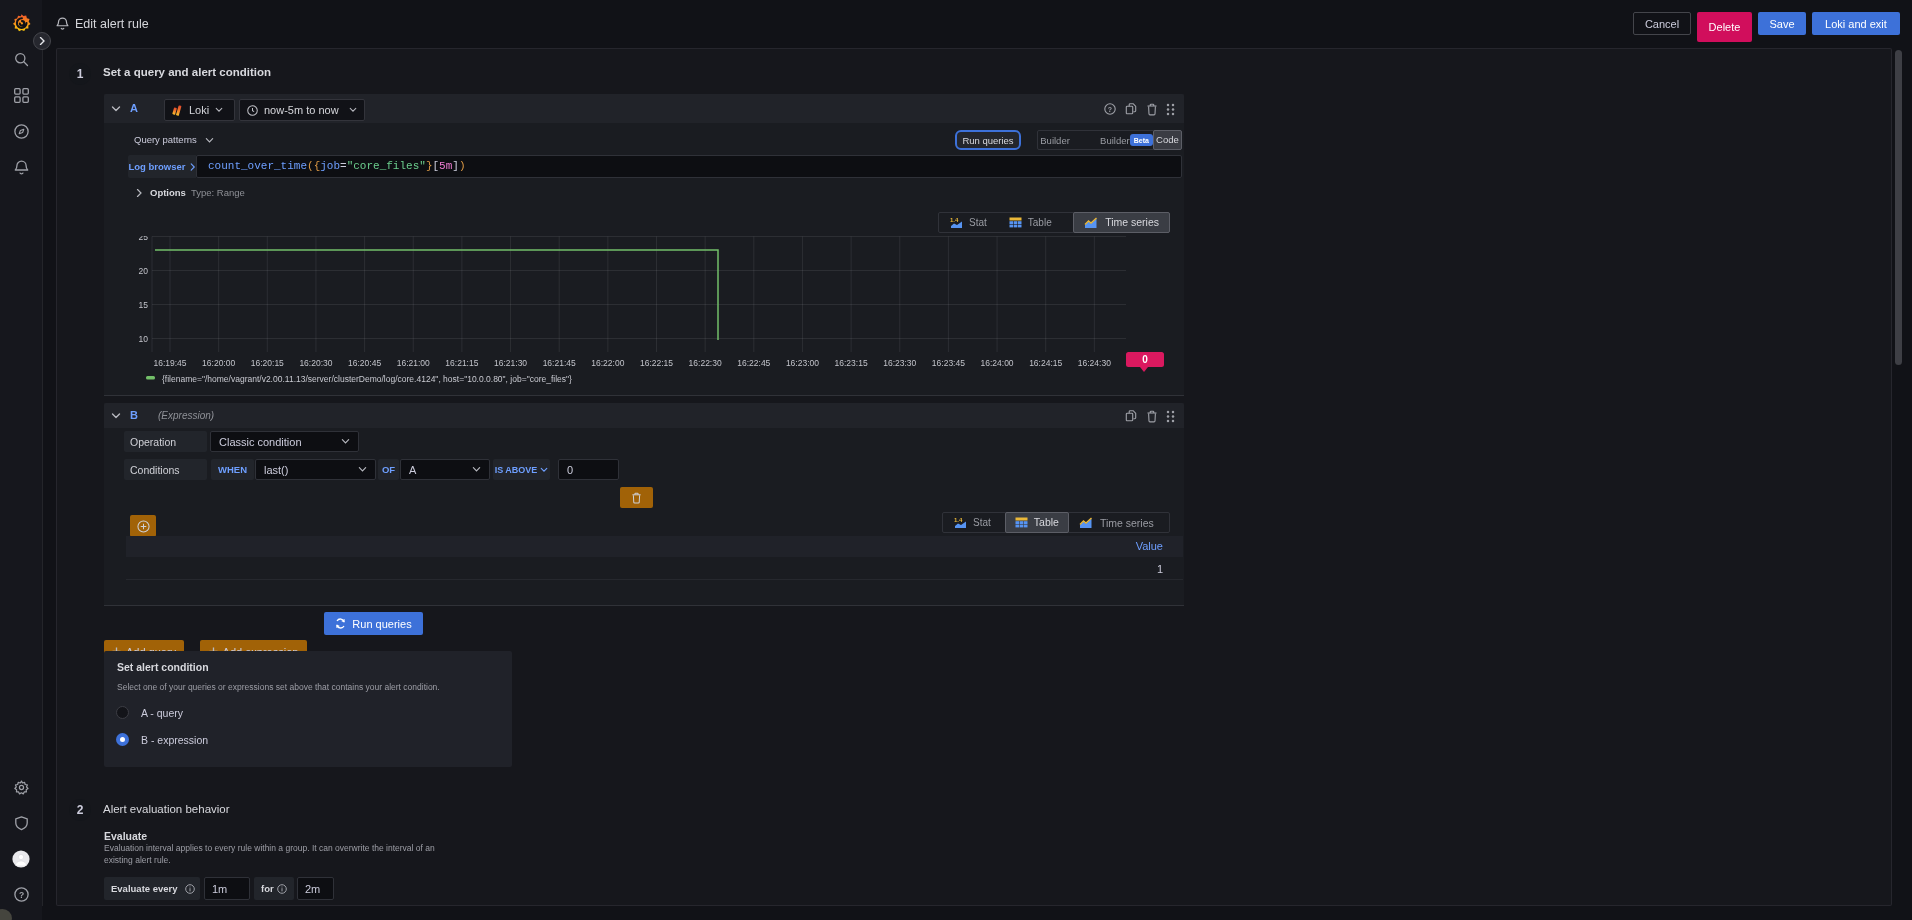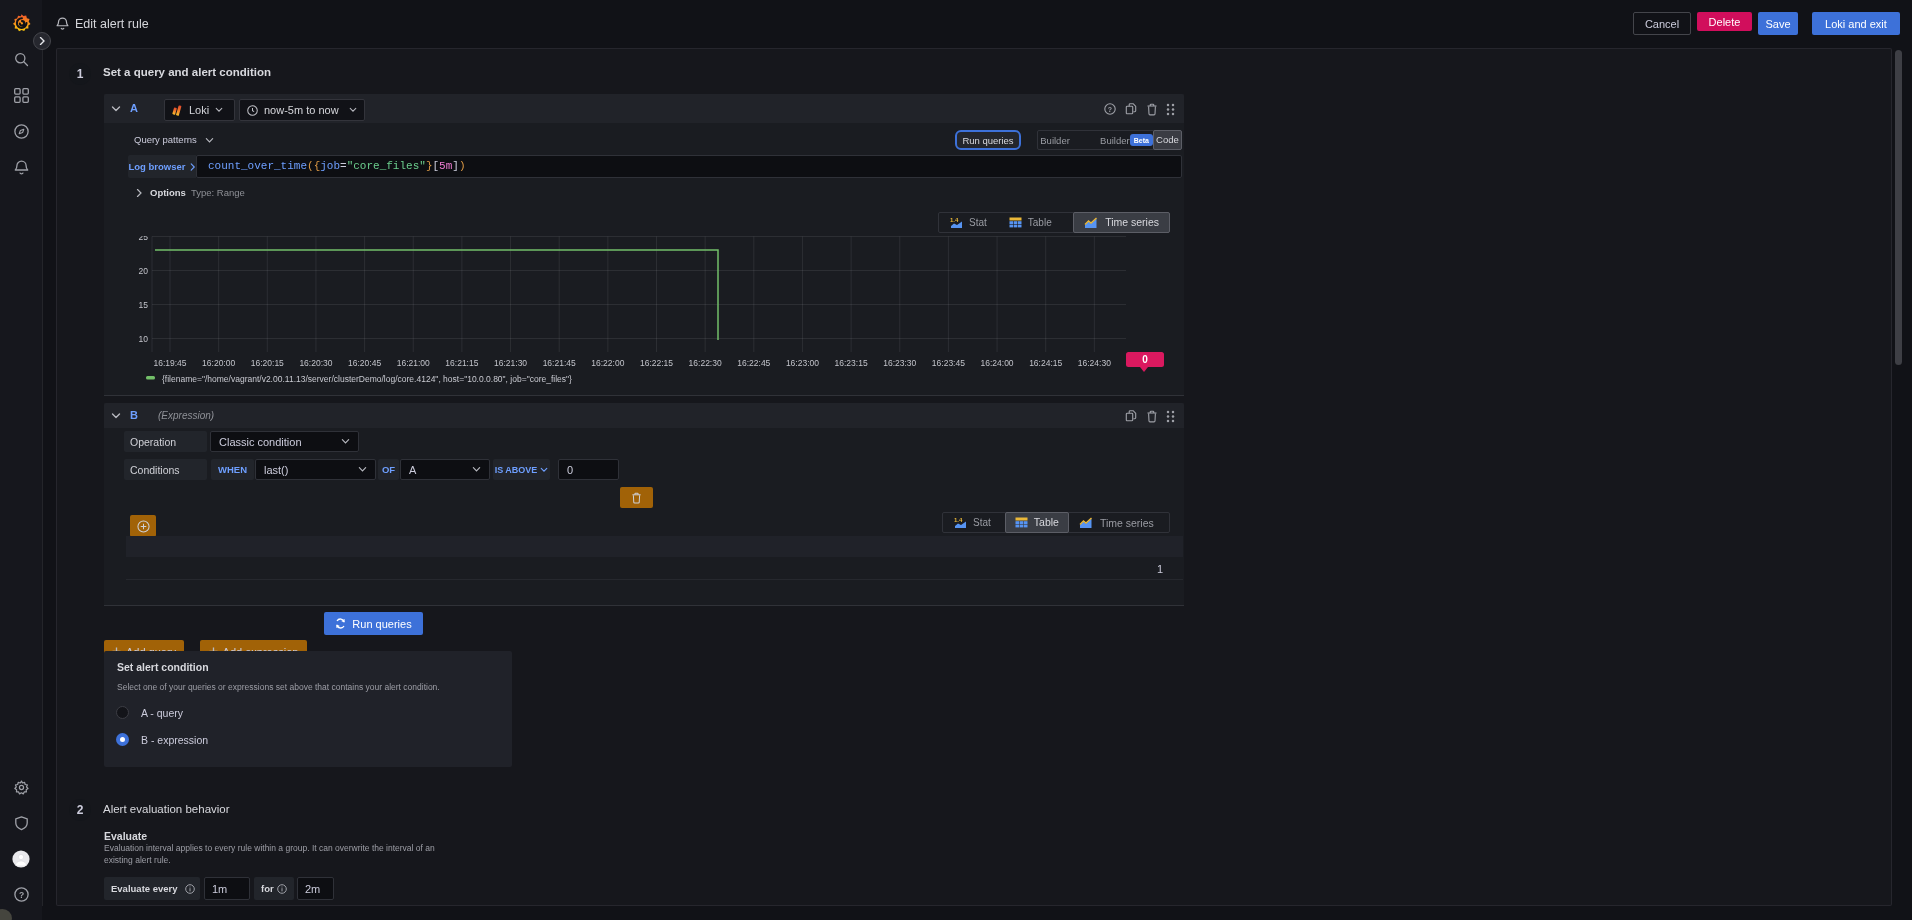--- a/index.html
+++ b/index.html
@@ -75,22 +75,22 @@
 </svg>
 <div class="abs" style="left:-7px;top:909px;width:19px;height:19px;border-radius:50%;background:#45453e;"></div>
 
 <svg class="abs ic" style="left:56px;top:17px;color:#b6b7bd;" width="13" height="14" viewBox="0 0 15 16">
   <path d="M7.5 1.2 a4.6 4.6 0 0 1 4.6 4.6 c0 2.5 1 3.6 1.6 4.2 H1.3 c0.6-0.6 1.6-1.7 1.6-4.2 A4.6 4.6 0 0 1 7.5 1.2 Z" fill="none" stroke="currentColor" stroke-width="1.4" stroke-linejoin="round"></path>
   <path d="M5.8 12.6 a1.8 1.8 0 0 0 3.4 0" fill="none" stroke="currentColor" stroke-width="1.4"></path>
 </svg>
 <div class="abs" style="left:75px;top:17px;font-size:12.5px;color:#d5d6db;">Edit alert rule</div>
 
 <div class="abs flex" style="left:1633px;top:12px;width:58px;height:23px;border:1px solid #44454b;border-radius:2px;justify-content:center;font-size:11px;color:#ccccdc;">Cancel</div>
-<div class="abs flex" style="left:1697px;top:12px;width:55px;height:19px;background:#d10e5c;border-radius:2px;justify-content:center;font-size:11px;color:#fff;font-weight:500;">Delete</div>
-<div class="abs flex" style="left:1758px;top:12px;width:40px;height:23px;background:#3d71d9;border-radius:2px;justify-content:center;font-size:11px;color:#fff;font-weight:500;">Save</div>
+<div class="abs flex" style="left:1697px;top:12px;width:55px;height:30px;background:#d10e5c;border-radius:2px;justify-content:center;font-size:11px;color:#fff;font-weight:500;">Delete</div>
+<div class="abs flex" style="left:1758px;top:12px;width:48px;height:23px;background:#3d71d9;border-radius:2px;justify-content:center;font-size:11px;color:#fff;font-weight:500;">Save</div>
 <div class="abs flex" style="left:1812px;top:12px;width:88px;height:23px;background:#3d71d9;border-radius:2px;justify-content:center;font-size:11px;color:#fff;font-weight:500;">Loki and exit</div>
 
 <div class="abs" id="container" style="left:56px;top:48px;width:1836px;height:858px;background:#16171c;border:1px solid rgba(204,204,220,0.09);border-radius:2px;"></div>
 
 <div class="abs" style="left:1895px;top:50px;width:7px;height:315px;background:#3e3f45;border-radius:4px;"></div>
 
 <div class="abs flex" style="left:69px;top:63px;width:22px;height:22px;border-radius:50%;background:#14161b;justify-content:center;font-size:12px;font-weight:bold;color:#ccccdc;">1</div>
 <div class="abs" style="left:103px;top:66px;font-size:11.5px;font-weight:700;color:#d8d9de;">Set a query and alert condition</div>
 
 <div class="abs" style="left:104px;top:94px;width:1080px;height:302px;background:#1a1c21;border-bottom:1px solid rgba(204,204,220,0.13);">
@@ -364,20 +364,21 @@
     </span>
     <span class="flex" style="margin-left:10px;gap:7px;font-size:10.5px;color:#9a9ca3;">
       <svg width="14" height="13" viewBox="0 0 14 13">
           <path d="M1 9 L4.5 5.5 L7 7.5 L12.5 2.5 V12 H1 Z" fill="#5794f2"></path>
           <path d="M1 8.5 L4.5 5 L7 7 L12.5 2" fill="none" stroke="#eab839" stroke-width="1.4"></path>
         </svg>Time series
     </span>
   </div>
 
   <div class="abs" style="left:22px;top:133px;width:1057px;height:21px;background:#202229;"></div>
+  <div class="abs blue" style="left:0;top:137px;width:1059px;text-align:right;font-size:11px;font-weight:500;">Value</div>
   <div class="abs" style="left:0;top:160px;width:1059px;text-align:right;font-size:11px;color:#ccccdc;">1</div>
   <div class="abs" style="left:22px;top:176px;width:1057px;height:1px;background:rgba(204,204,220,0.07);"></div>
 </div>
 
 <div class="abs flex btn-gray" style="left:104px;top:612px;width:80px;height:23px;justify-content:center;font-size:11px;gap:5px;">
   <svg width="9" height="9" viewBox="0 0 9 9">
       <path d="M4.5 0.5 V8.5 M0.5 4.5 H8.5" stroke="#b9bac1" stroke-width="1.3"></path>
     </svg>Add query
 </div>
 <div class="abs flex btn-gray" style="left:200px;top:612px;width:107px;height:23px;justify-content:center;font-size:11px;gap:5px;">

